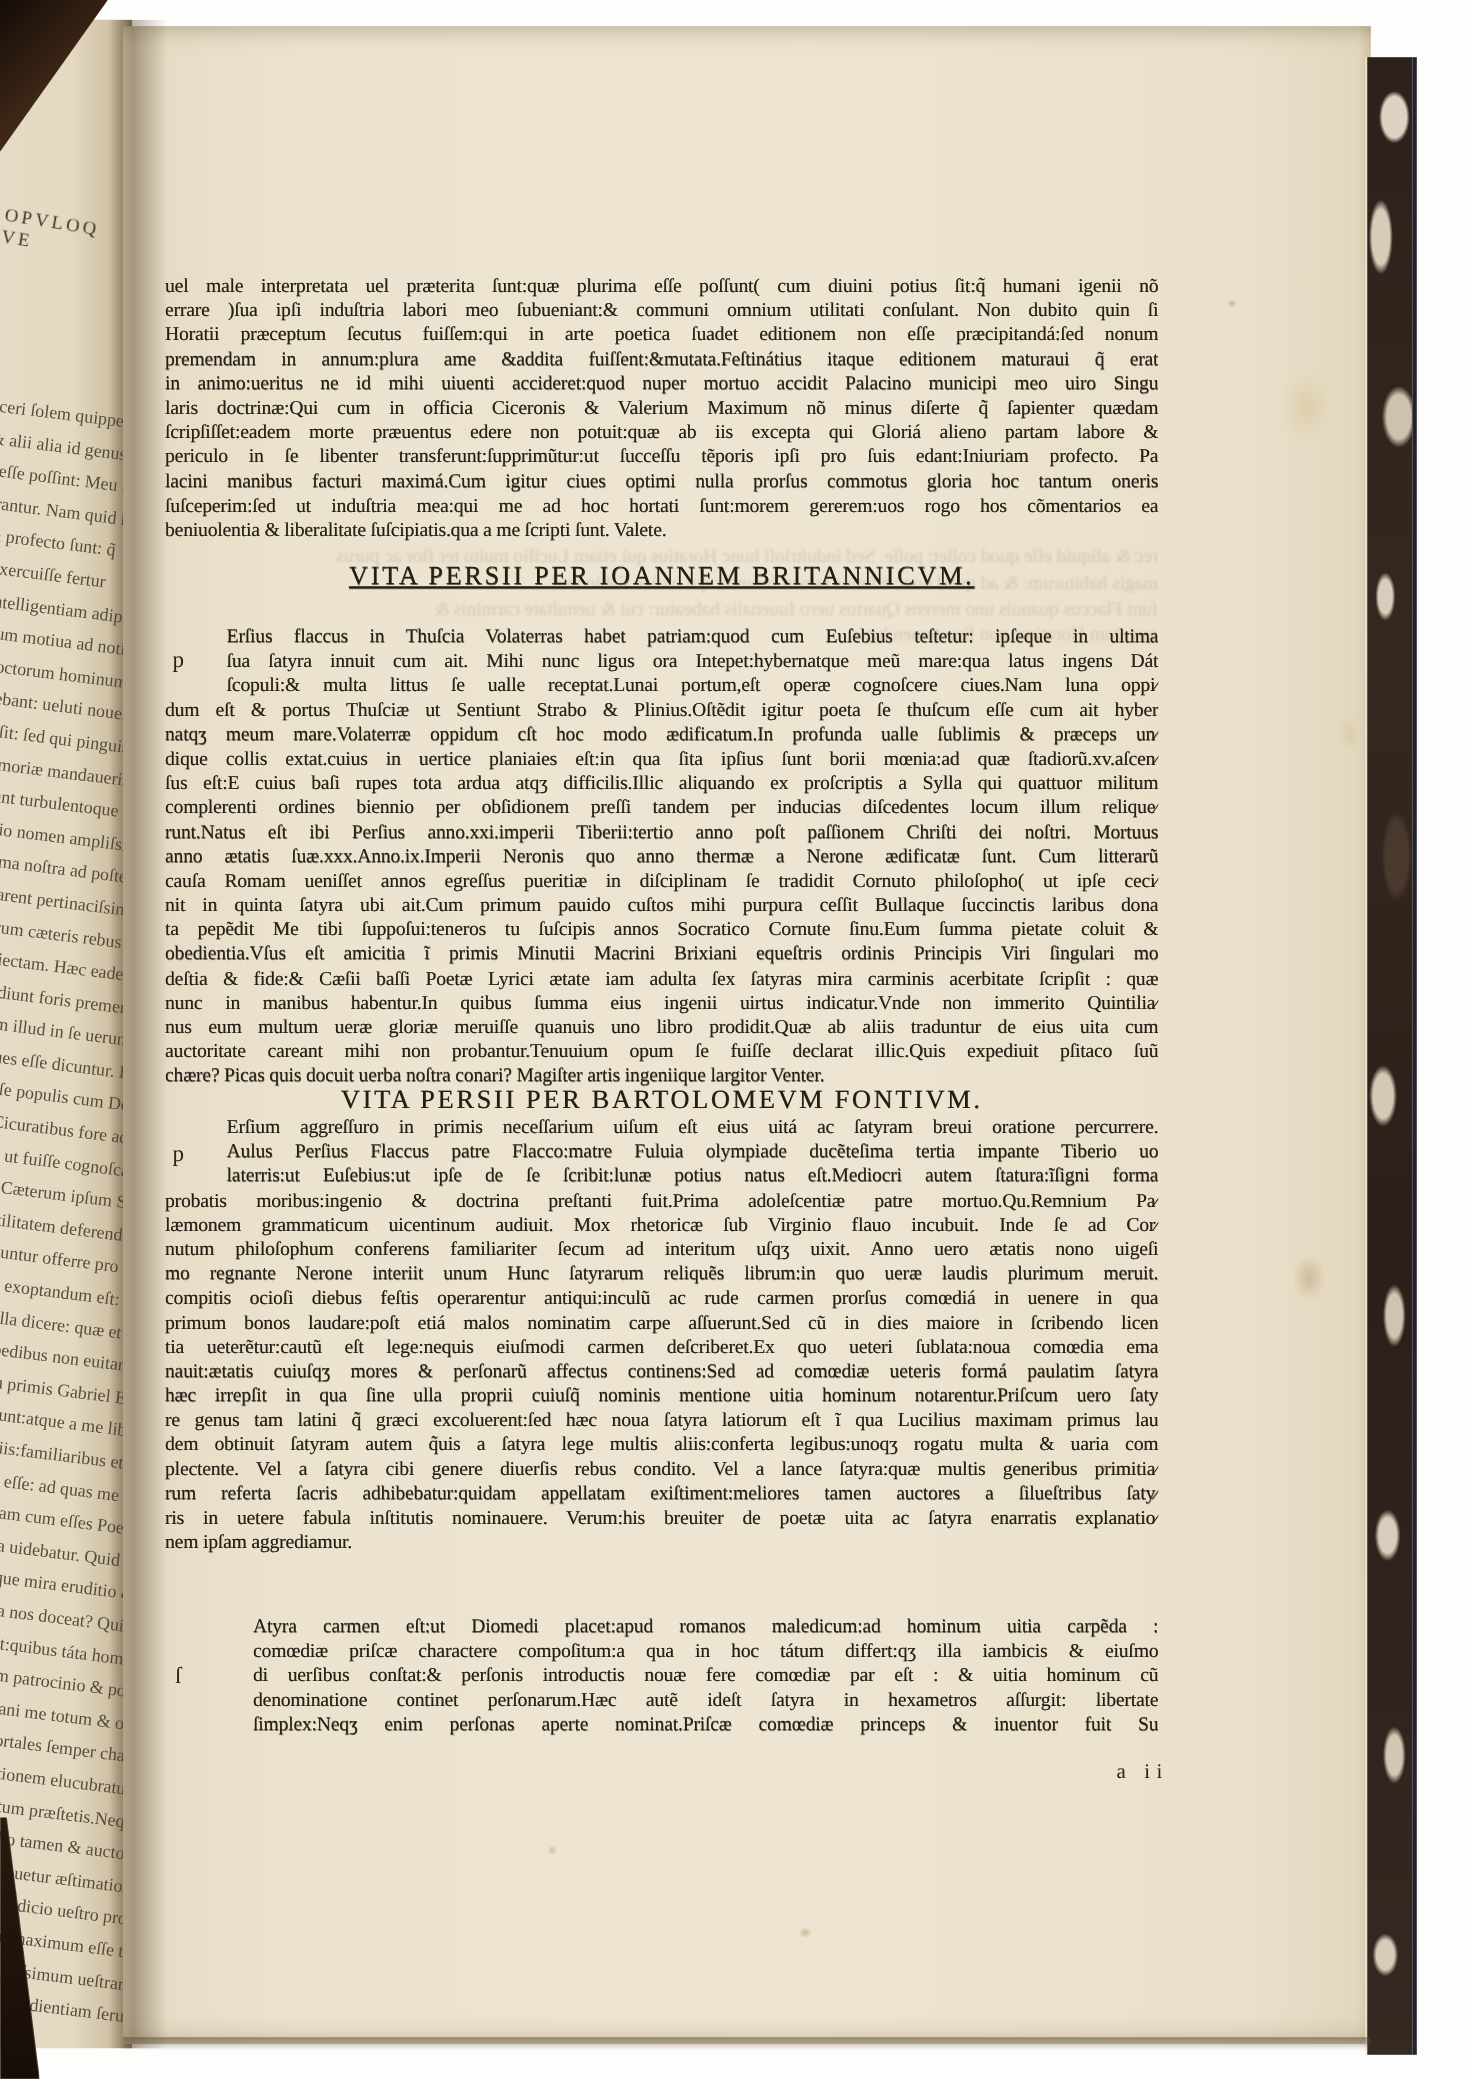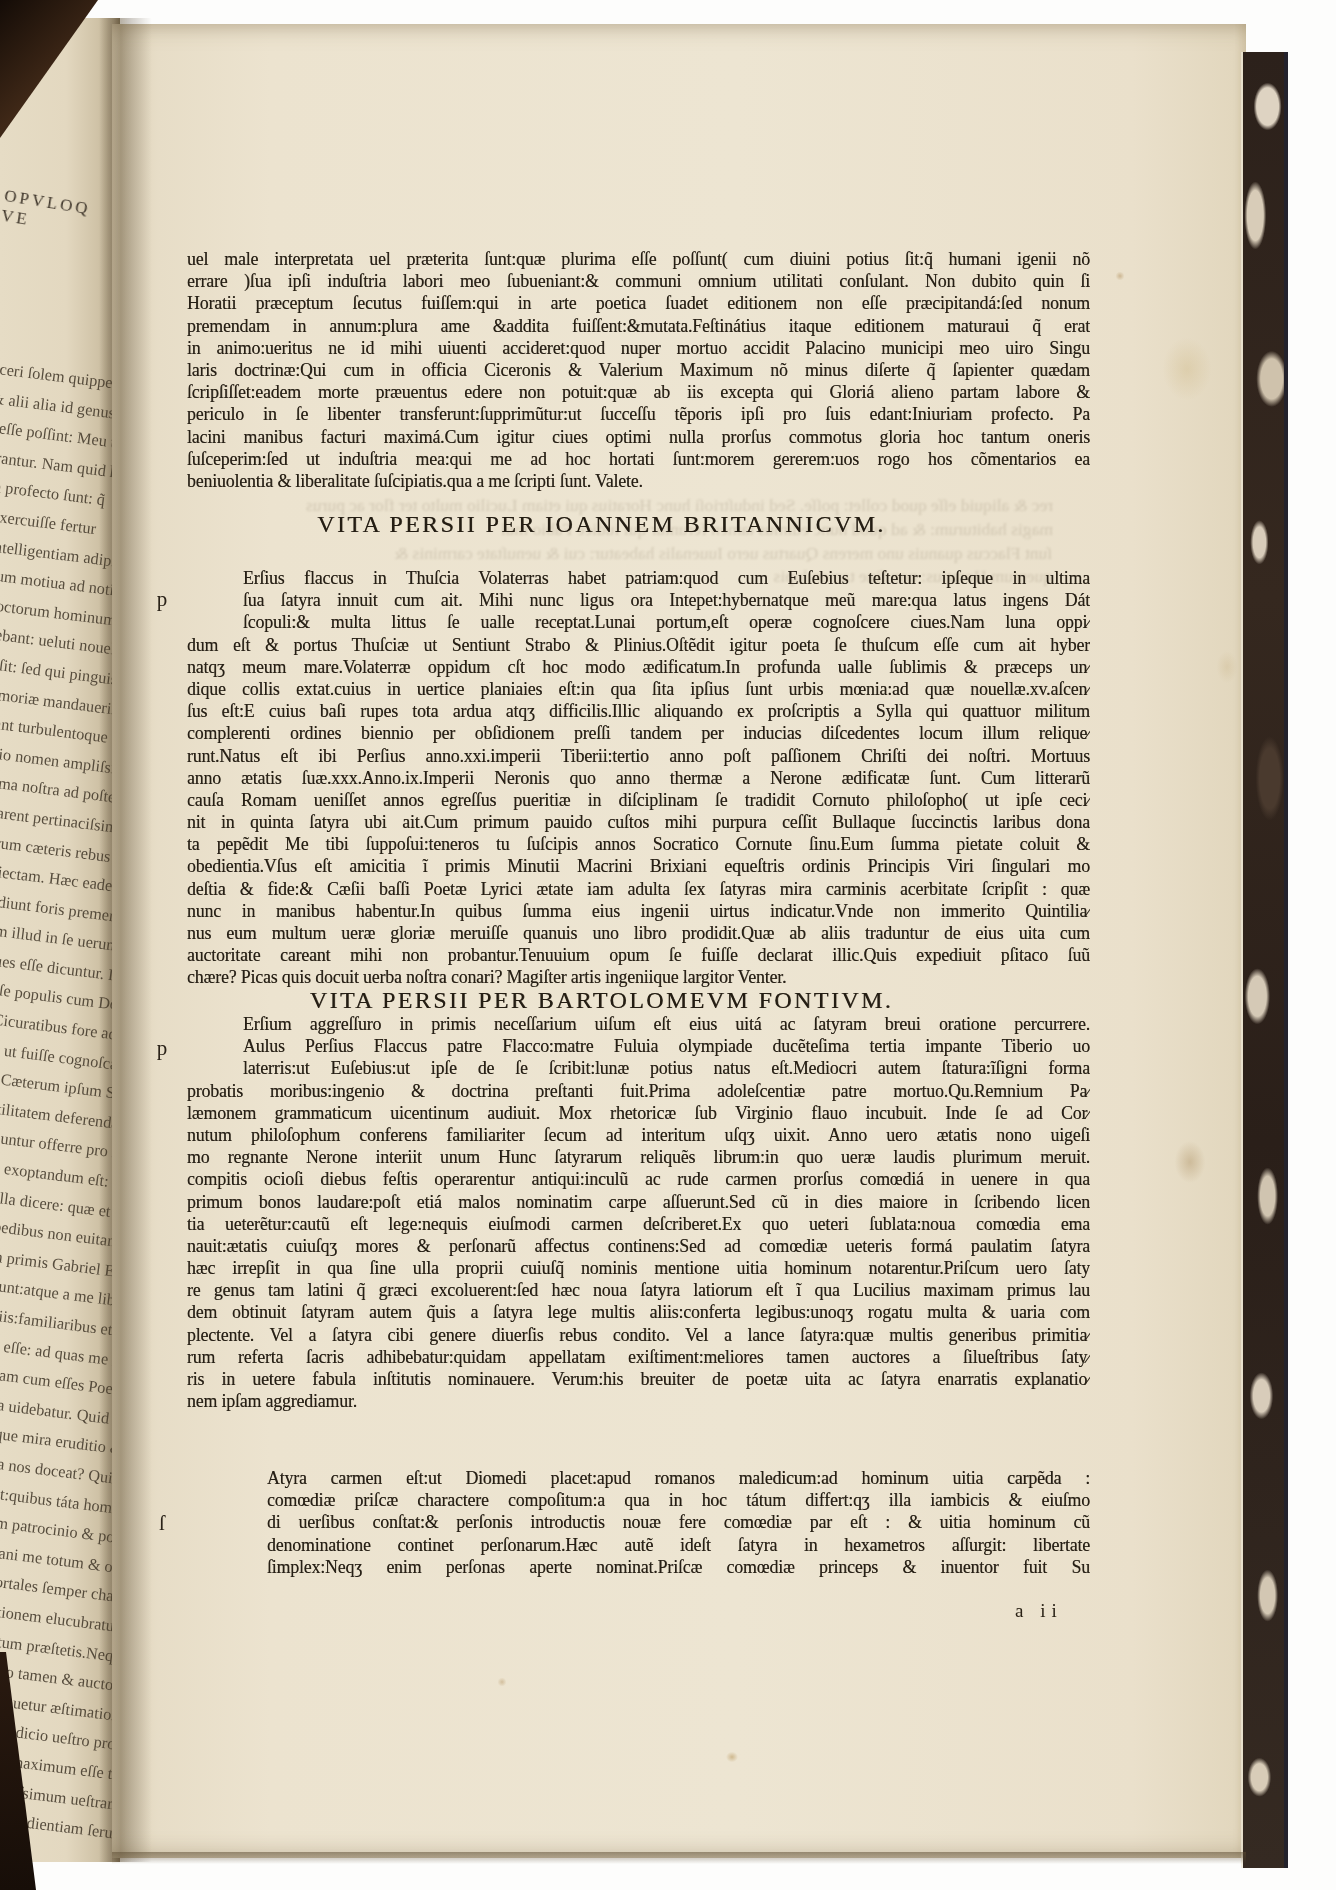--- a/index.html
+++ b/index.html
@@ -6,21 +6,21 @@
   body{width:1336px;height:1890px;position:relative;overflow:hidden;background:#fdfdfc;
        font-family:"Liberation Serif","DejaVu Serif",serif;}
   
   .page{position:absolute;left:112px;top:24px;width:1134px;height:1834px;
     background:
       linear-gradient(90deg,#d9cdb2 0,#e7ddc7 4%,#ece3cf 14%,#ede5d2 55%,#eae0cb 90%,#e2d7be 99%,#d8cbaf 100%),
       #ece3cf;
     box-shadow:inset 0 14px 22px -14px rgba(120,100,66,.55), inset 0 -16px 22px -14px rgba(120,100,66,.45);
   }
   .para{position:absolute;left:38px;width:903px;font-size:17.8px;letter-spacing:-.15px;
-        color:#261f15;text-shadow:.3px .3px .35px rgba(35,27,17,.6);margin-left:37px;}
+        color:#261f15;text-shadow:.3px .3px .35px rgba(35,27,17,.6);}
   .pl{height:22.2px;line-height:22.2px;text-align:justify;text-align-last:justify;overflow:hidden;}
   .pl.last{text-align-last:left;}
   .vita > .pl:nth-child(-n+3){margin-left:56px;}
   .heading{position:absolute;left:38px;width:903px;text-align:center;font-size:24px;
            letter-spacing:2.4px;color:#241d13;text-shadow:.4px .4px .4px rgba(30,23,13,.65);white-space:nowrap;}
   .guide-letter{position:absolute;font-size:21px;color:#2a2218;width:20px;text-align:center;}
   .signature{position:absolute;left:856px;top:1576px;width:90px;font-size:19px;letter-spacing:6px;color:#2a2216;margin-left:47px;}
   
   .st{position:absolute;transform:scaleX(-1);filter:blur(1.1px);opacity:.20;color:#6b5c44;
       font-size:17.5px;white-space:nowrap;overflow:hidden;height:20px;}
@@ -148,30 +148,30 @@
       <div class="pl">premendam in annum:plura ame &amp;addita fuiſſent:&amp;mutata.Feſtinátius itaque editionem maturaui q̃ erat</div>
       <div class="pl">in animo:ueritus ne id mihi uiuenti accideret:quod nuper mortuo accidit Palacino municipi meo uiro Singu</div>
       <div class="pl">laris doctrinæ:Qui cum in officia Ciceronis &amp; Valerium Maximum nõ minus diſerte q̃ ſapienter quædam</div>
       <div class="pl">ſcripſiſſet:eadem morte præuentus edere non potuit:quæ ab iis excepta qui Gloriá alieno partam labore &amp;</div>
       <div class="pl">periculo in ſe libenter transferunt:ſupprimũtur:ut ſucceſſu tẽporis ipſi pro ſuis edant:Iniuriam profecto. Pa</div>
       <div class="pl">lacini manibus facturi maximá.Cum igitur ciues optimi nulla prorſus commotus gloria hoc tantum oneris</div>
       <div class="pl">ſuſceperim:ſed ut induſtria mea:qui me ad hoc hortati ſunt:morem gererem:uos rogo hos cõmentarios ea</div>
       <div class="pl last">beniuolentia &amp; liberalitate ſuſcipiatis.qua a me ſcripti ſunt. Valete.</div>
     </div>
 
-  <div class="heading" style="top:487px;">VITA PERSII PER IOANNEM BRITANNICVM.</div>
+  <div class="heading" style="top:487px;text-decoration:underline;">VITA PERSII PER IOANNEM BRITANNICVM.</div>
 
   <span class="guide-letter" style="left:40px;top:563px;">p</span>
   <div class="para vita" style="top:543px;">
       <div class="pl">Erſius flaccus in Thuſcia Volaterras habet patriam:quod cum Euſebius teſtetur: ipſeque in ultima</div>
       <div class="pl">ſua ſatyra innuit cum ait. Mihi nunc ligus ora Intepet:hybernatque meũ mare:qua latus ingens Dát</div>
       <div class="pl">ſcopuli:&amp; multa littus ſe ualle receptat.Lunai portum,eſt operæ cognoſcere ciues.Nam luna oppi∕</div>
       <div class="pl">dum eſt &amp; portus Thuſciæ ut Sentiunt Strabo &amp; Plinius.Oſtẽdit igitur poeta ſe thuſcum eſſe cum ait hyber</div>
       <div class="pl">natqʒ meum mare.Volaterræ oppidum cſt hoc modo ædificatum.In profunda ualle ſublimis &amp; præceps un∕</div>
-      <div class="pl">dique collis extat.cuius in uertice planiaies eſt:in qua ſita ipſius ſunt urbis mœnia:ad quæ nouellæ.xv.aſcen∕</div>
+      <div class="pl">dique collis extat.cuius in uertice planiaies eſt:in qua ſita ipſius ſunt borii mœnia:ad quæ ſtadiorũ.xv.aſcen∕</div>
       <div class="pl">ſus eſt:E cuius baſi rupes tota ardua atqʒ difficilis.Illic aliquando ex proſcriptis a Sylla qui quattuor militum</div>
       <div class="pl">complerenti ordines biennio per obſidionem preſſi tandem per inducias diſcedentes locum illum relique∕</div>
       <div class="pl">runt.Natus eſt ibi Perſius anno.xxi.imperii Tiberii:tertio anno poſt paſſionem Chriſti dei noſtri. Mortuus</div>
       <div class="pl">anno ætatis ſuæ.xxx.Anno.ix.Imperii Neronis quo anno thermæ a Nerone ædificatæ ſunt.  Cum litterarũ</div>
       <div class="pl">cauſa Romam ueniſſet annos egreſſus pueritiæ in diſciplinam ſe tradidit Cornuto philoſopho( ut ipſe ceci∕</div>
       <div class="pl">nit in quinta ſatyra ubi ait.Cum primum pauido cuſtos mihi purpura ceſſit Bullaque ſuccinctis laribus dona</div>
       <div class="pl">ta pepẽdit Me tibi ſuppoſui:teneros tu ſuſcipis annos Socratico Cornute ſinu.Eum ſumma pietate coluit &amp;</div>
       <div class="pl">obedientia.Vſus eſt amicitia ĩ primis Minutii Macrini Brixiani equeſtris ordinis Principis Viri ſingulari mo</div>
       <div class="pl">deſtia &amp; fide:&amp; Cæſii baſſi Poetæ Lyrici ætate iam adulta ſex ſatyras  mira carminis acerbitate ſcripſit : quæ</div>
       <div class="pl">nunc in manibus habentur.In quibus ſumma eius ingenii uirtus indicatur.Vnde non immerito Quintilia∕</div>

